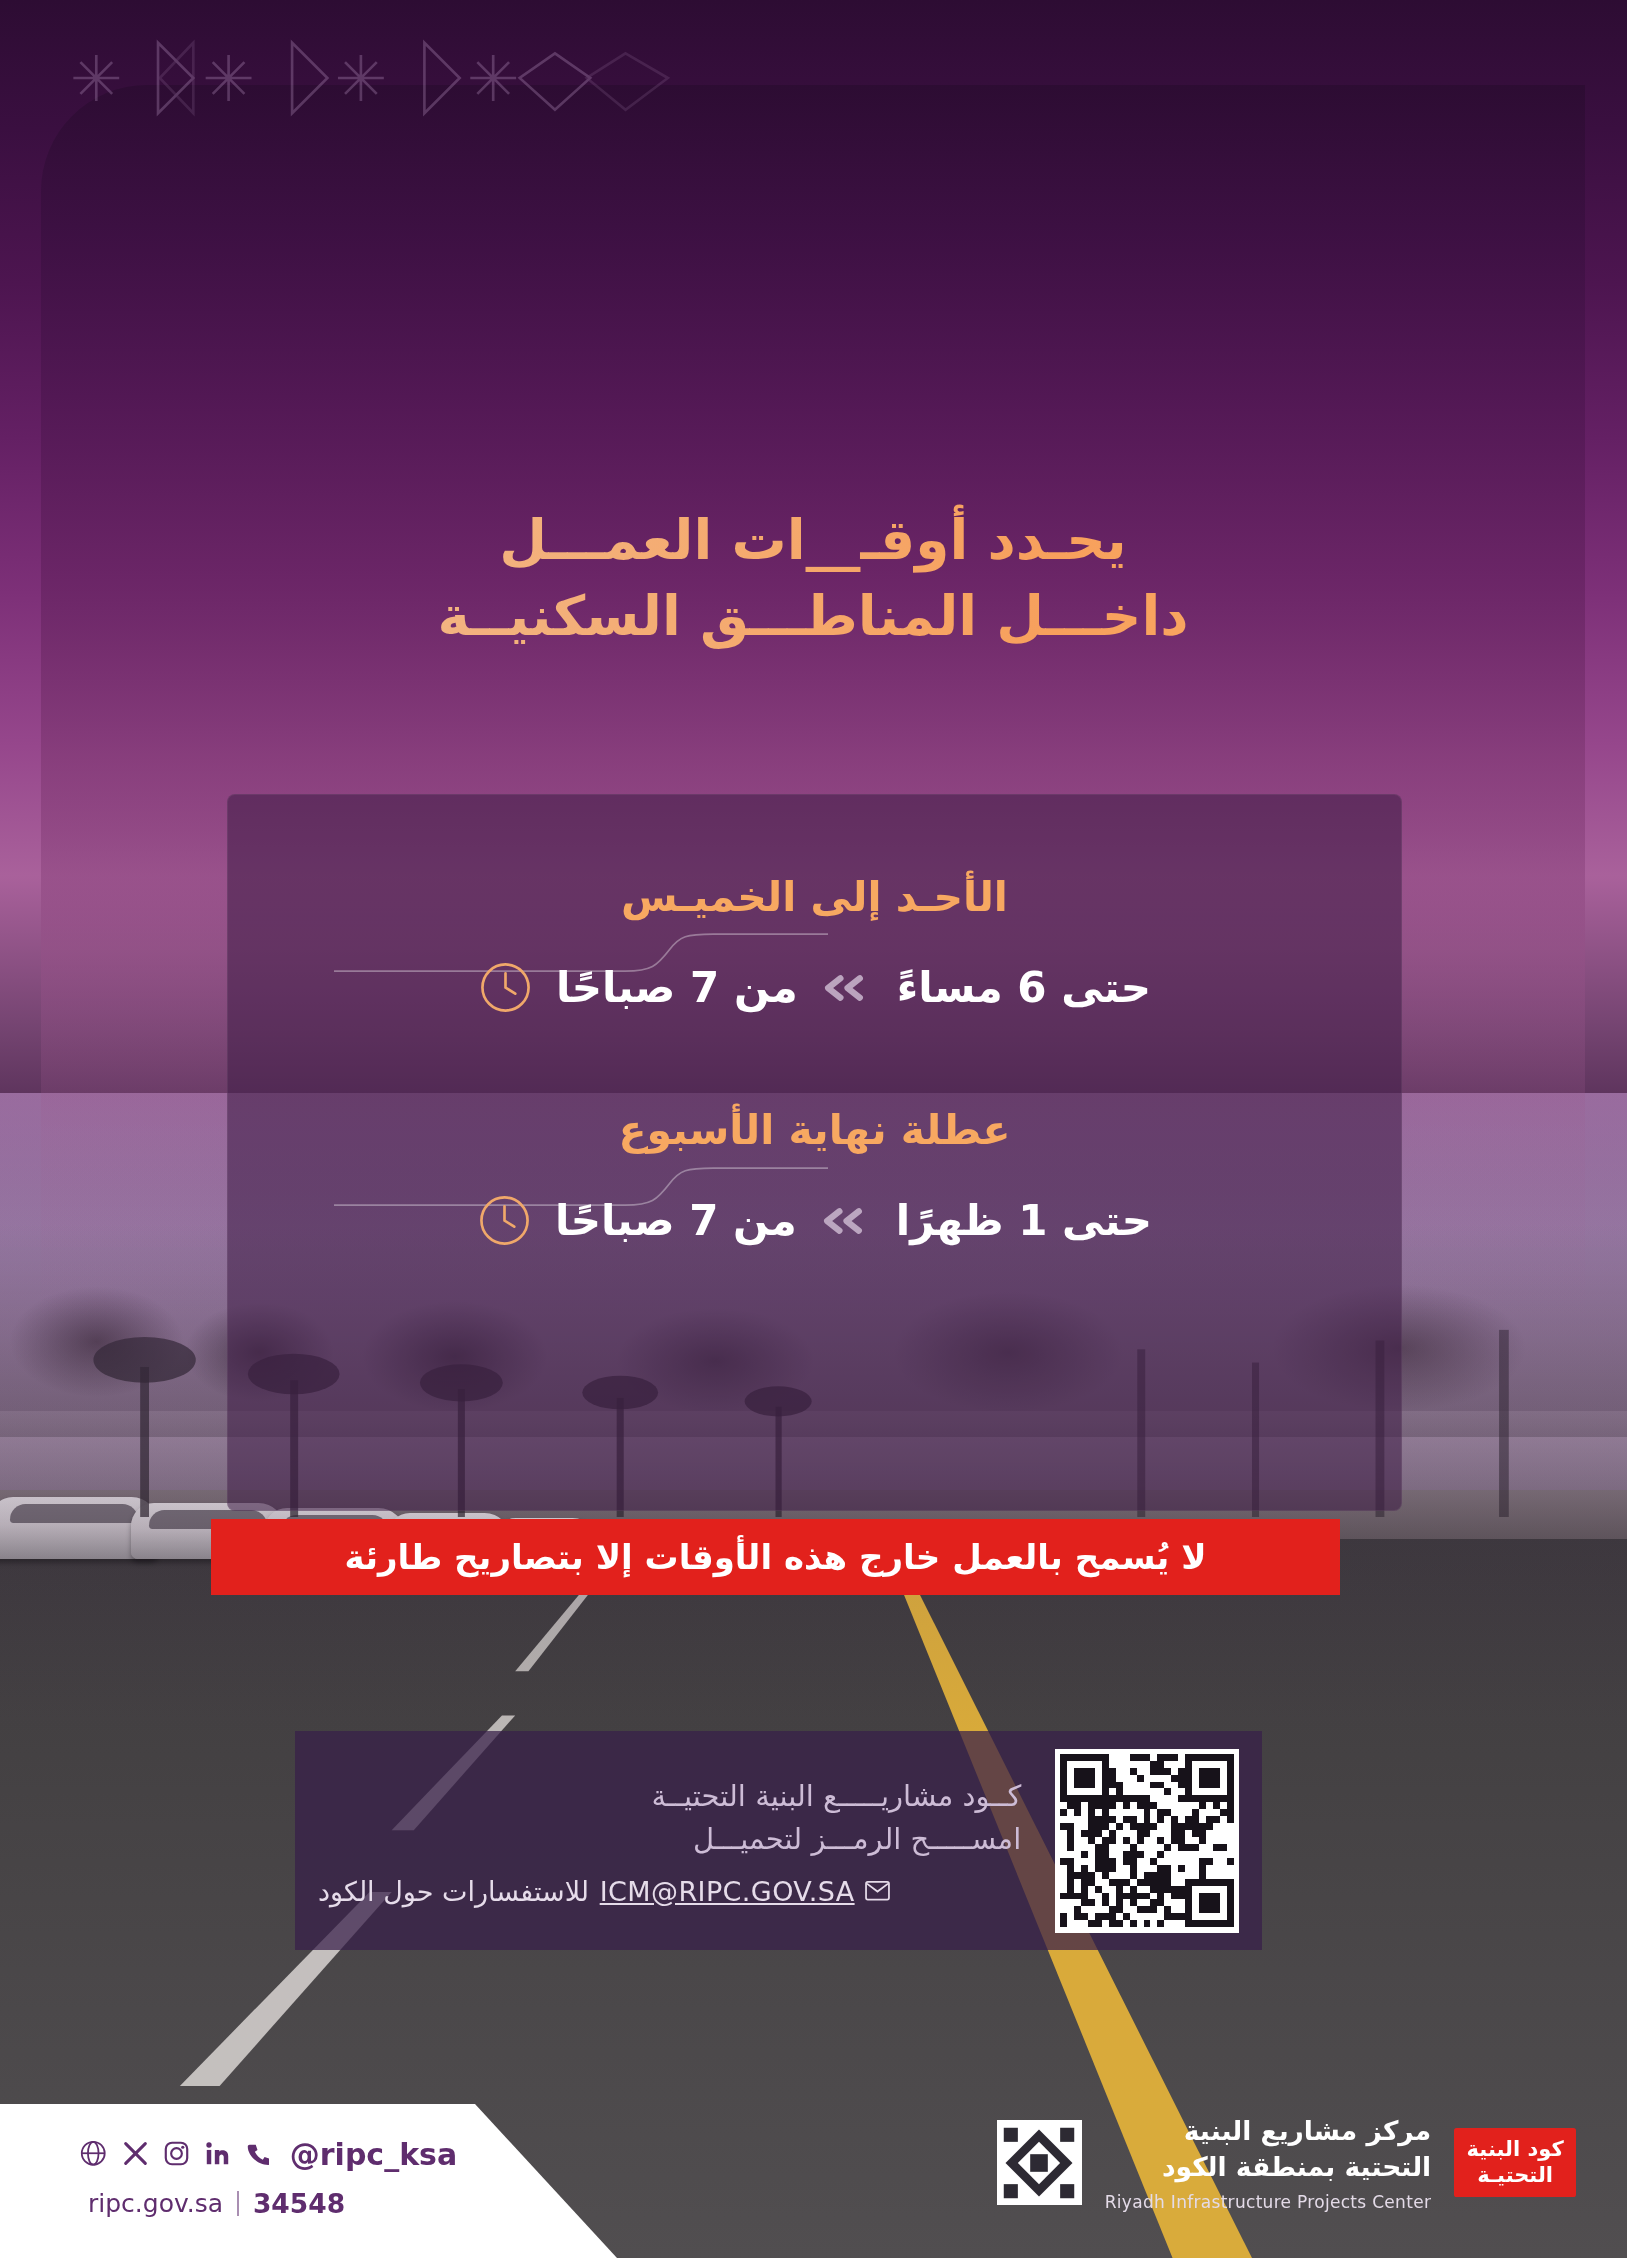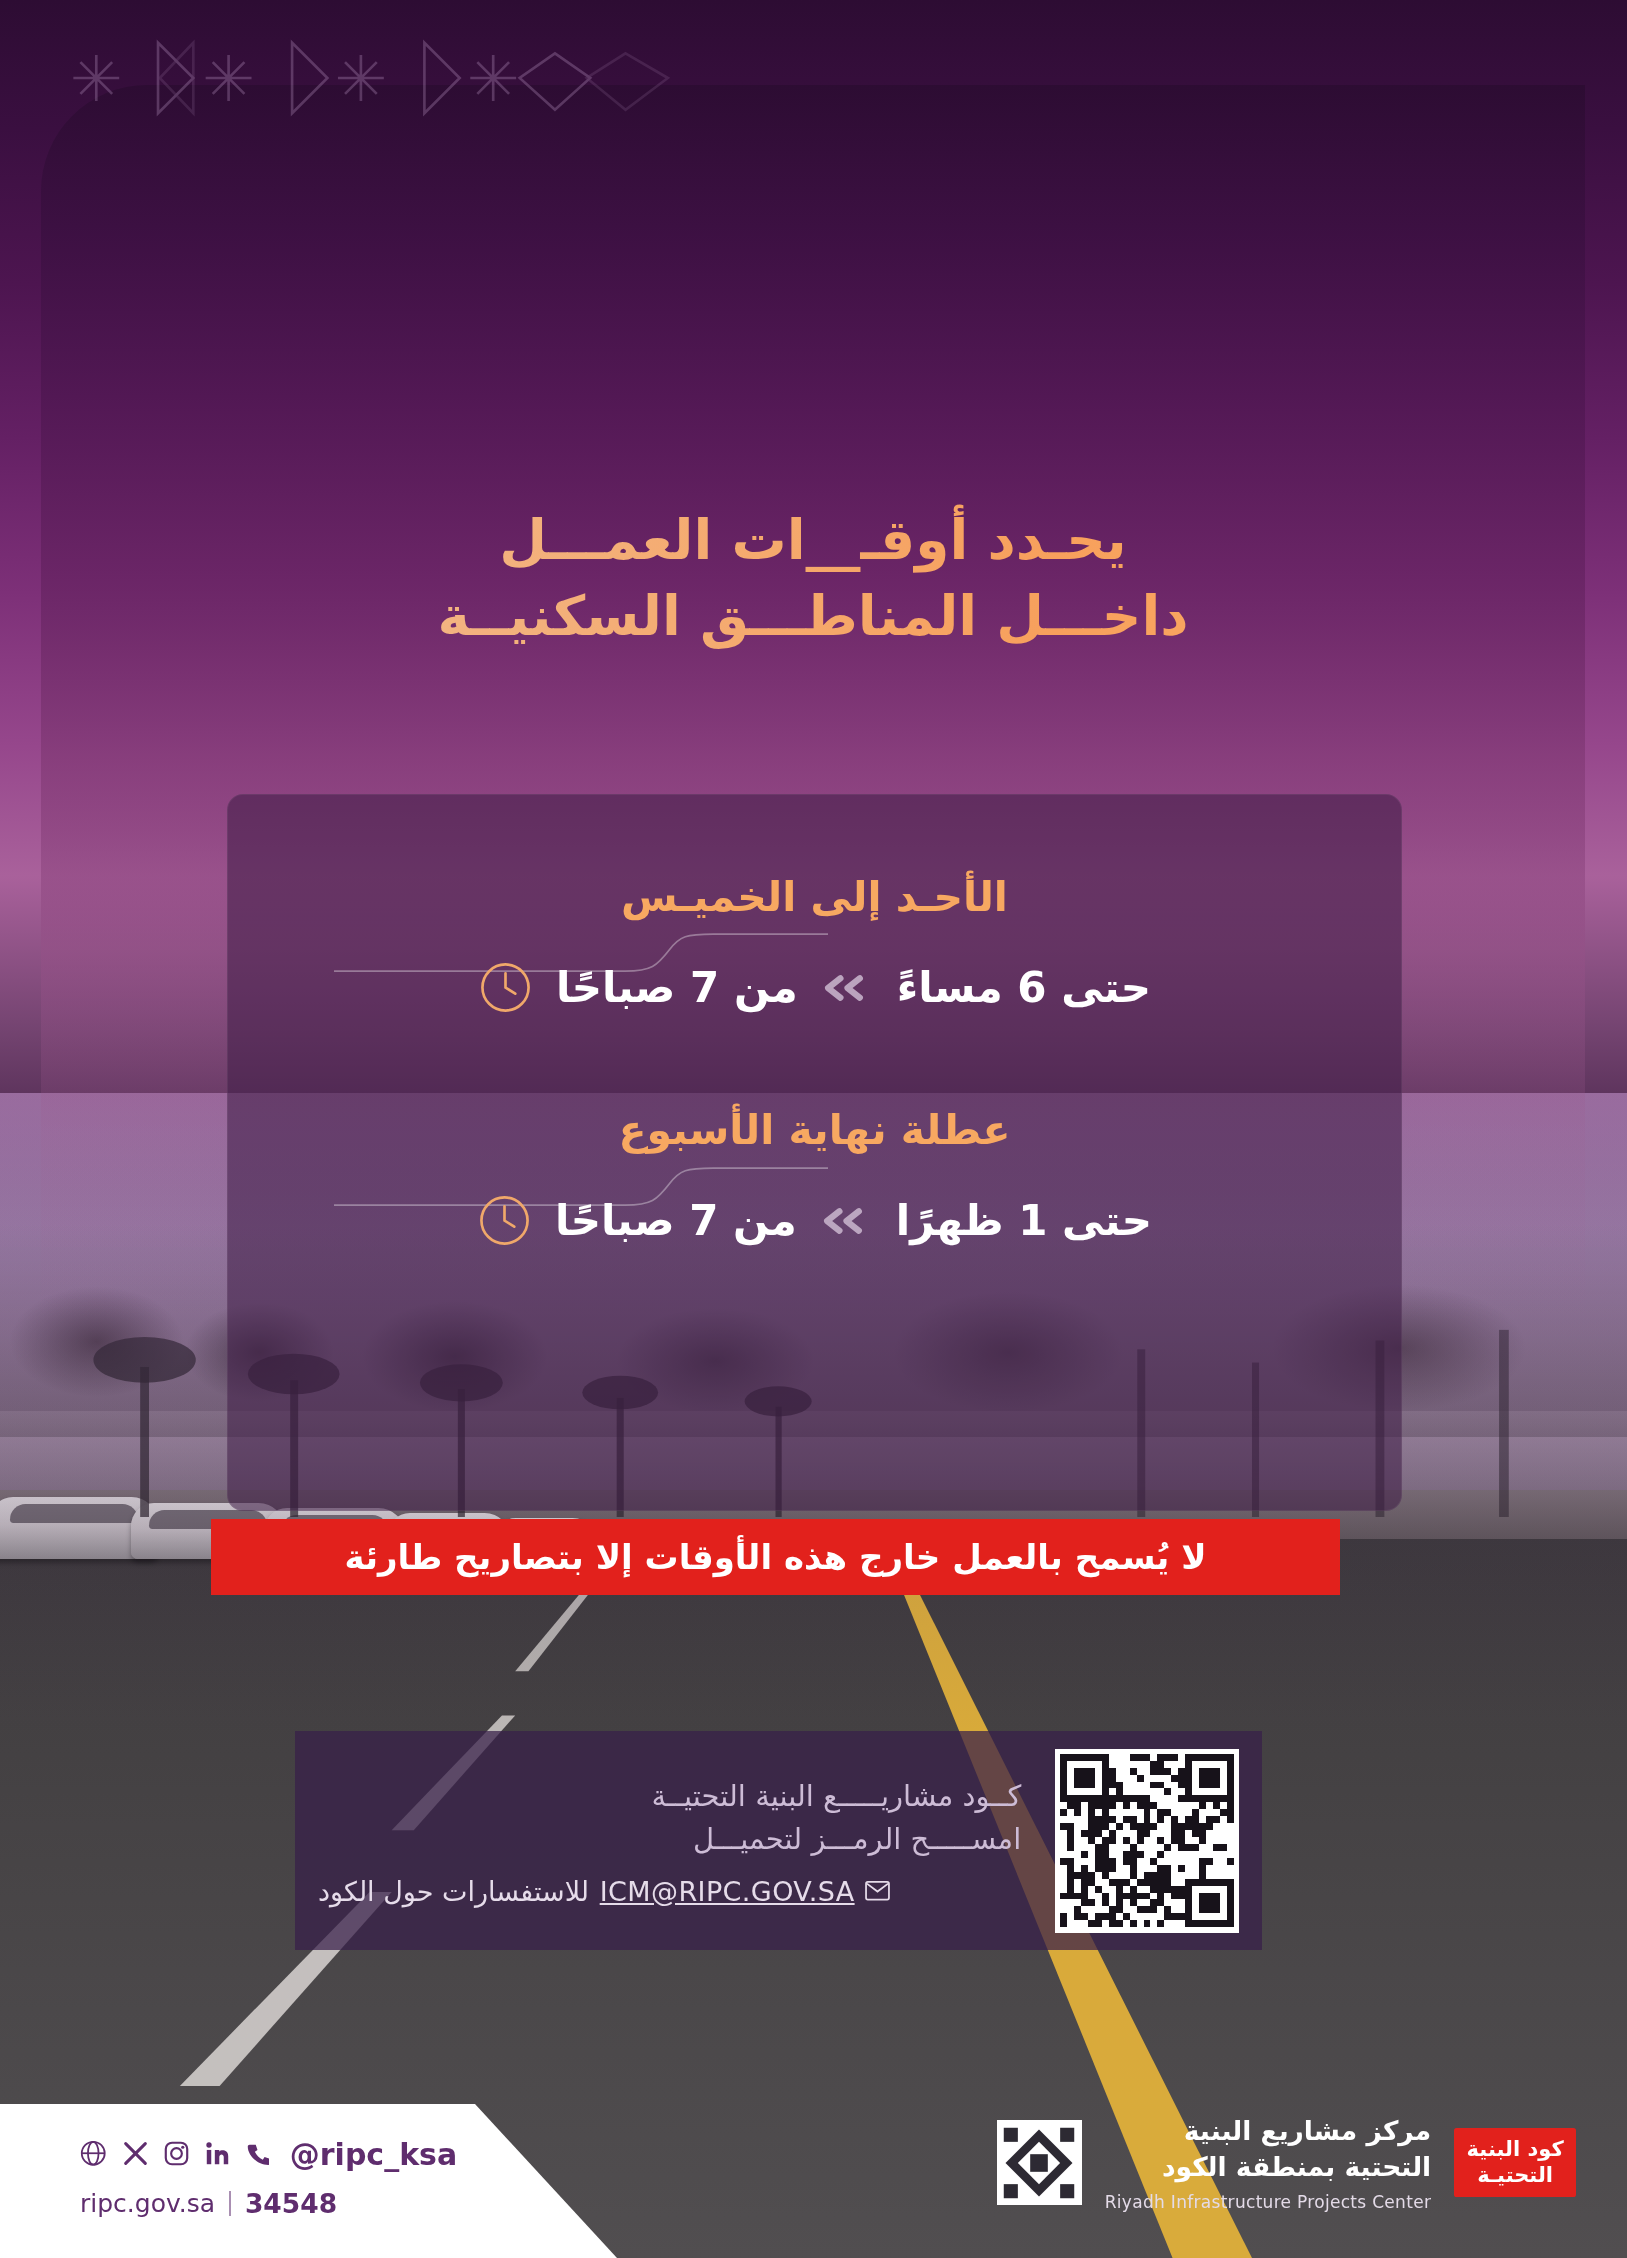--- a/index.html
+++ b/index.html
@@ -195,21 +195,21 @@
     color: transparent;
   }
 
   
   .card {
     position: absolute;
     left: 228px;
     top: 794px;
     width: 1173px;
     height: 715px;
-    border-radius: 16px;
+    border-radius: 8px;
     background: rgba(62, 28, 70, .55);
     border: 0.9px solid rgba(255,255,255,.06);
   }
   .row {
     position: absolute;
     left: 0; right: 0;
     text-align: center;
     color: #fff;
   }
   .row .title {
@@ -350,20 +350,21 @@
   }
   .site-row {
     margin-top: 16px;
     display: flex;
     flex-direction: row;
     align-items: center;
     gap: 14px;
     direction: ltr;
     font-size: 25px;
     color: #5f2d6e;
+    margin-left: 8px;
   }
   .site-row .sep {
     width: 1.8px; height: 25px; background: #a98fb2;
   }
   .site-row .num { font-weight: bold; font-size: 26.5px; }
 
   .footer-right {
     position: absolute;
     right: 51px;
     bottom: 46px;

